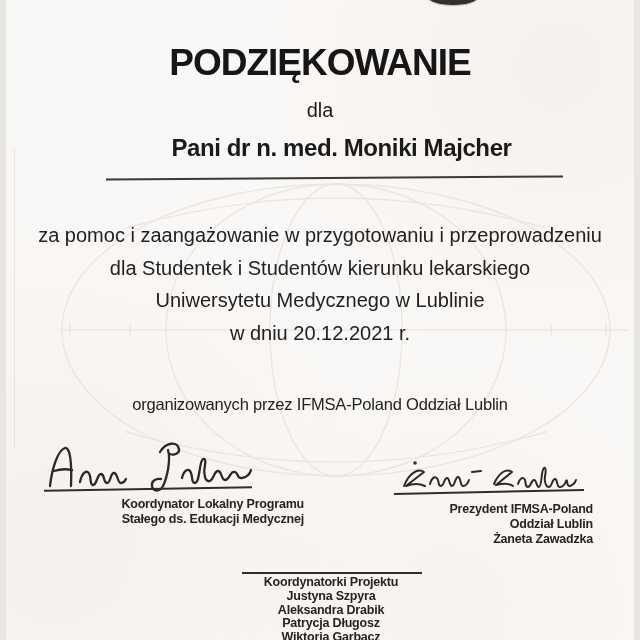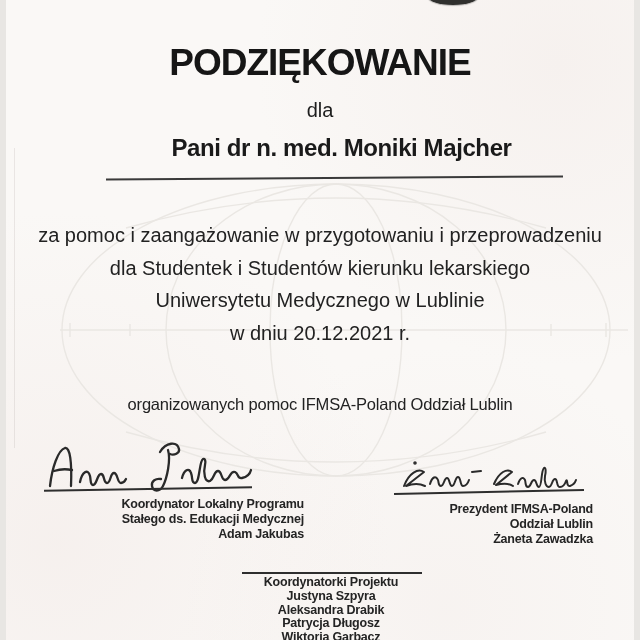--- a/index.html
+++ b/index.html
@@ -89,39 +89,38 @@
   <div class="center recipient">Pani dr n. med. Moniki Majcher</div>
   <div class="rule-main"></div>
 
   <div class="center body-text">
     <div>za pomoc i zaangażowanie w przygotowaniu i przeprowadzeniu</div>
     <div>dla Studentek i Studentów kierunku lekarskiego</div>
     <div>Uniwersytetu Medycznego w Lublinie</div>
     <div>w dniu 20.12.2021 r.</div>
   </div>
 
-  <div class="center organizer">organizowanych pomoc IFMSA-Poland Oddział Lublin</div>
+  <div class="center organizer">organizowanych przez IFMSA-Poland Oddział Lublin</div>
 
   <div class="sig-script" style="left:38px;top:438px;" role="img" aria-label="Adam Jakubas">
     <svg width="212" height="54" viewBox="0 0 212 54">
       <g class="ink-stroke">
         <path d="M6,48 C8,30 14,12 21,10 C26,9 28,24 27,48"></path>
         <path d="M10,33 C16,31 23,31 28,32"></path>
         <path d="M36,44 c2,-10 8,-14 10,-6 c1,4 0,9 3,9 c4,0 4,-11 8,-11 c4,0 2,9 6,9 c4,0 3,-10 7,-10 c4,0 3,10 7,10 c3,0 4,-2 5,-4"></path>
         <path d="M116,14 c6,-10 17,-11 19,-3 c1,4 -5,7 -9,5"></path>
         <path d="M124,12 c3,10 -1,28 -5,36 c-3,6 -10,6 -11,0 c-1,-5 4,-8 9,-7"></path>
         <path d="M138,40 c2,-8 7,-11 9,-5 c2,5 0,10 4,10 c5,0 4,-22 8,-24 c2,-1 3,2 2,6 c-2,8 0,18 5,16 c4,-2 4,-10 8,-10 c4,0 3,9 7,9 c5,0 5,-10 10,-8 c4,2 2,7 7,6 c5,-1 8,-4 9,-8"></path>
       </g>
     </svg>
   </div>
   <div class="sig-rule left"></div>
   <div class="caption left">
     <div>Koordynator Lokalny Programu</div>
     <div>Stałego ds. Edukacji Medycznej</div>
-    <div>Adam Jakubas</div>
   </div>
 
   <div class="sig-script" style="left:388px;top:458px;" role="img" aria-label="Żaneta Zawadzka">
     <svg width="195" height="38" viewBox="0 0 195 38">
       <g class="ink-stroke" style="stroke-width:2;">
         <circle cx="21" cy="5" r="0.8"></circle>
         <path d="M10,28 c5,-13 14,-18 20,-14 l-18,14 c8,-3 15,-2 19,0"></path>
         <path d="M36,26 c2,-7 6,-9 8,-4 c1,3 0,6 3,6 c3,0 3,-8 6,-8 c3,0 2,8 5,8 c3,0 3,-9 6,-9 c3,0 2,9 5,9 c3,0 5,-3 6,-6"></path>
         <path d="M78,14 l9,-1"></path>
         <path d="M100,26 c5,-12 13,-16 18,-12 l-16,13 c8,-2 14,-1 17,1"></path>

